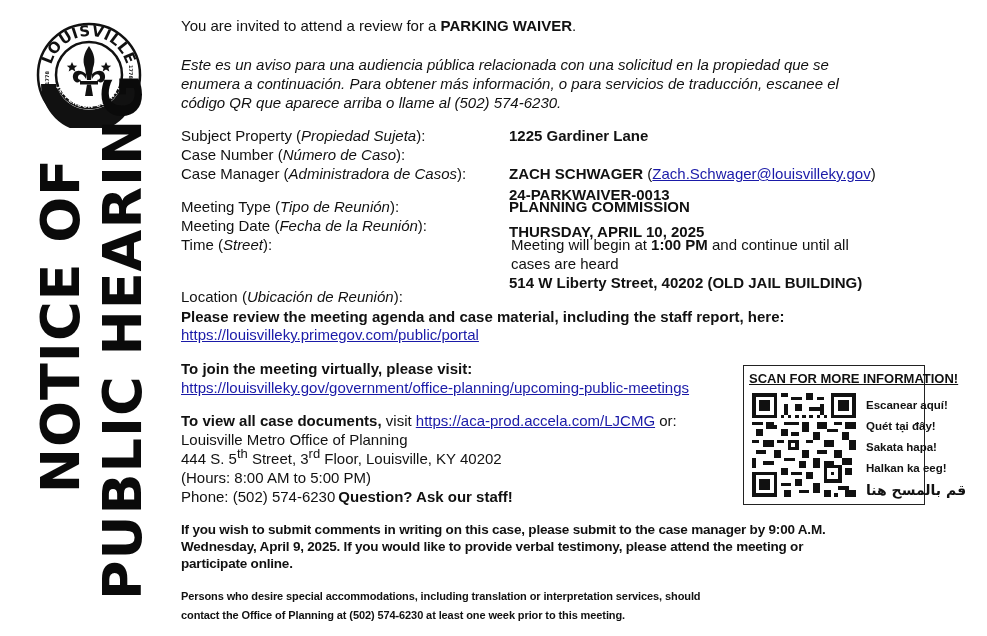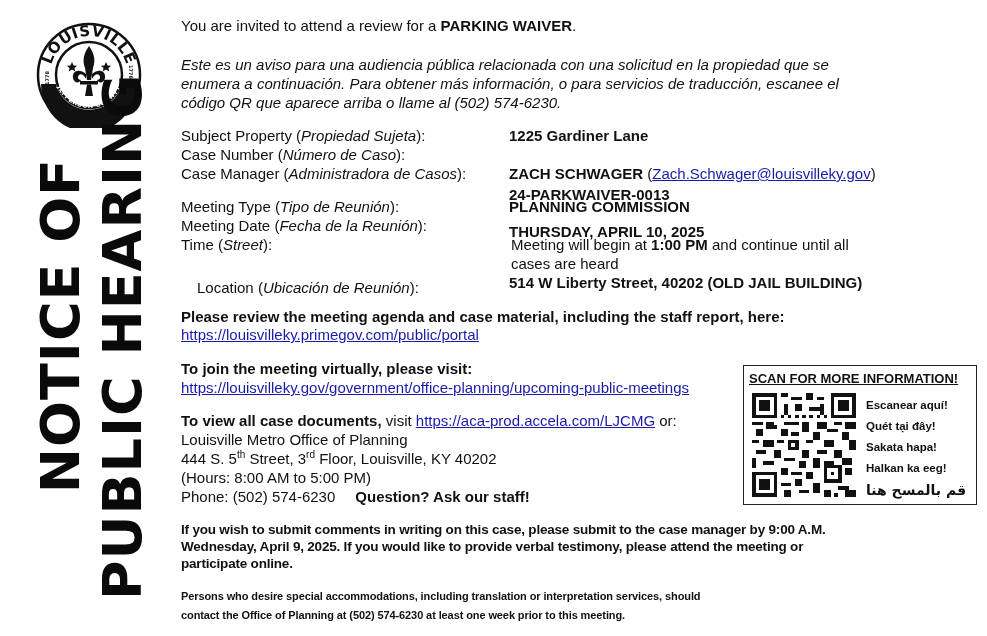--- a/index.html
+++ b/index.html
@@ -18,29 +18,29 @@
   .content { position:absolute; left:181px; top:0; width:800px; font-size:15px; line-height:19px; }
   .abs { position:absolute; white-space:nowrap; }
   b, .b { font-weight:bold; }
   i { font-style:italic; }
   a { color:#1a1aa8; text-decoration:underline; }
   .link { color:#1a1aa8; text-decoration:underline; }
 
   .row { position:absolute; left:0; white-space:nowrap; }
   .val { position:absolute; left:328px; white-space:nowrap; }
 
-  .qrbox { position:absolute; left:743px; top:365px; width:234px; height:140px;
+  .qrbox { position:absolute; left:743px; top:365px; width:182px; height:140px;
            border:1.5px solid #222; box-sizing:border-box; background:#fff; }
   .qrbox .title { position:absolute; left:5px; top:5px; font-weight:bold; font-size:13px;
            text-decoration:underline; white-space:nowrap; }
   .qrbox .qr { position:absolute; left:8px; top:27px; width:104px; height:104px; }
   .qrbox .phr { position:absolute; left:122px; font-weight:bold; font-size:11.5px; white-space:nowrap; }
   .small-bold { font-weight:bold; font-size:13.5px; line-height:17px; letter-spacing:-0.2px; }
   .footer { font-size:11px; line-height:19px; letter-spacing:-0.1px;font-weight:bold; }
-  sup { font-size:10px; line-height:0; vertical-align:super; }
+  sup { font-size:13px; line-height:0; vertical-align:super; }
 </style>
 </head>
 <body>
 
 <div class="logo">
   <svg width="106" height="106" viewBox="0 0 106 106">
     <defs>
       <path id="topArc" d="M 14 53 A 39 39 0 0 1 92 53"></path>
       <path id="botArc" d="M 20 60 A 34 34 0 0 0 86 60"></path>
     </defs>
@@ -114,41 +114,41 @@
   <div class="val b" style="top:216px;margin-top:6px;">THURSDAY, APRIL 10, 2025</div>
 
   <div class="row" style="top:235px;">
     <span>Time (</span><i>Street</i><span>):</span>
   </div>
   <div class="val" style="top:235px; left:330px;">
     <span>Meeting will begin at </span><b>1:00 PM</b><span> and continue until all</span>
   </div>
   <div class="val" style="top:254px; left:330px;">cases are heard</div>
 
-  <div class="row" style="top:278px;margin-left:16px;">
+  <div class="row" style="top:287px;">
     <span>Location (</span><i>Ubicación de Reunión</i><span>):</span>
   </div>
   <div class="val b" style="top:273px;">514 W Liberty Street, 40202 (OLD JAIL BUILDING)</div>
 
   <div class="abs b" style="top:307px;">Please review the meeting agenda and case material, including the staff report, here:</div>
   <a class="abs link" style="top:325px;">https://louisvilleky.primegov.com/public/portal</a>
 
   <div class="abs b" style="top:359px;">To join the meeting virtually, please visit:</div>
   <a class="abs link" style="top:378px;">https://louisvilleky.gov/government/office-planning/upcoming-public-meetings</a>
 
   <div class="abs" style="top:411px;">
     <b>To view all case documents,</b><span> visit </span><a class="link">https://aca-prod.accela.com/LJCMG</a><span> or:</span>
   </div>
   <div class="abs" style="top:430px;">Louisville Metro Office of Planning</div>
   <div class="abs" style="top:449px;">
     <span>444 S. 5</span><sup>th</sup><span> Street, 3</span><sup>rd</sup><span> Floor, Louisville, KY 40202</span>
   </div>
   <div class="abs" style="top:468px;">(Hours: 8:00 AM to 5:00 PM)</div>
   <div class="abs" style="top:487px;">
-    <span>Phone: (502) 574-6230</span><b style="margin-left:20px">Question? Ask our staff!</b>
+    <span>Phone: (502) 574-6230</span><b style="margin-left:3px">Question? Ask our staff!</b>
   </div>
 
   <div class="abs small-bold" style="top:521px;">
     <span style="display:block">If you wish to submit comments in writing on this case, please submit to the case manager by 9:00 A.M.</span>
     <span style="display:block">Wednesday, April 9, 2025. If you would like to provide verbal testimony, please attend the meeting or</span>
     <span style="display:block">participate online.</span>
   </div>
 
   <div class="abs footer" style="top:587px;">
     <span style="display:block">Persons who desire special accommodations, including translation or interpretation services, should</span>

